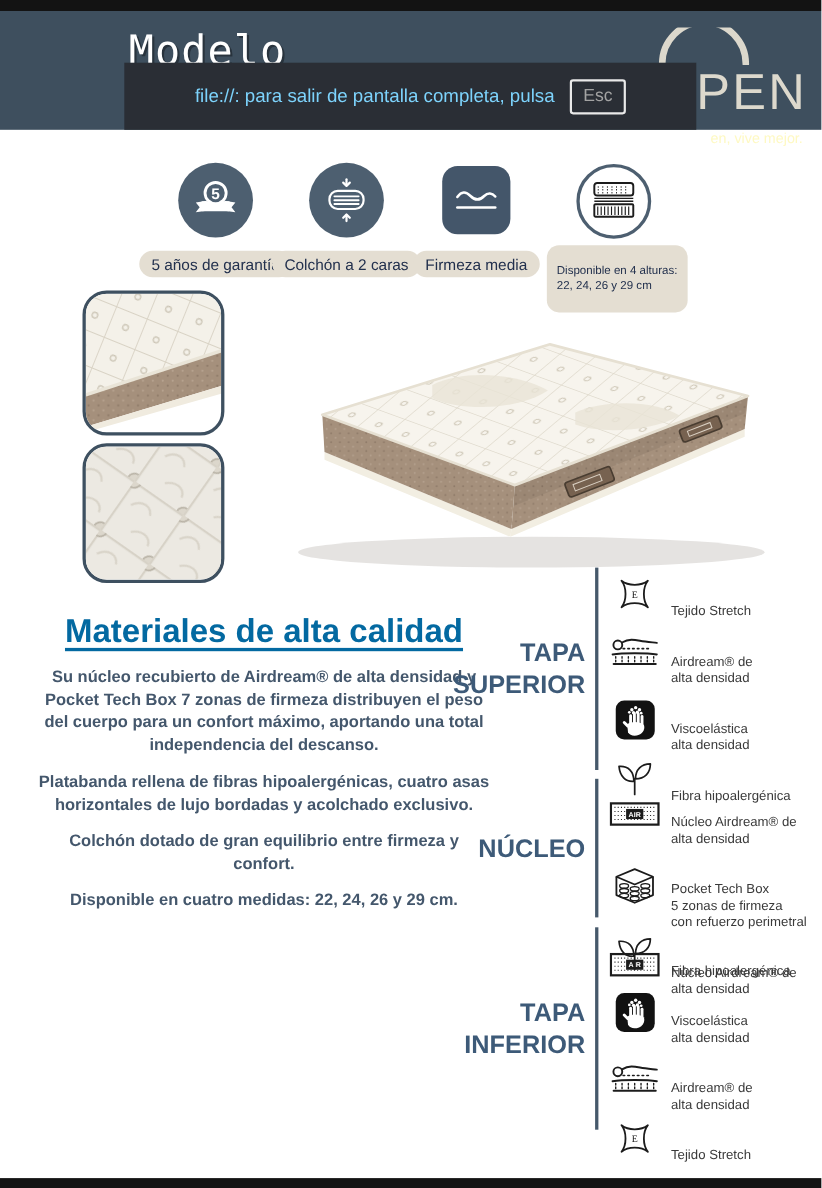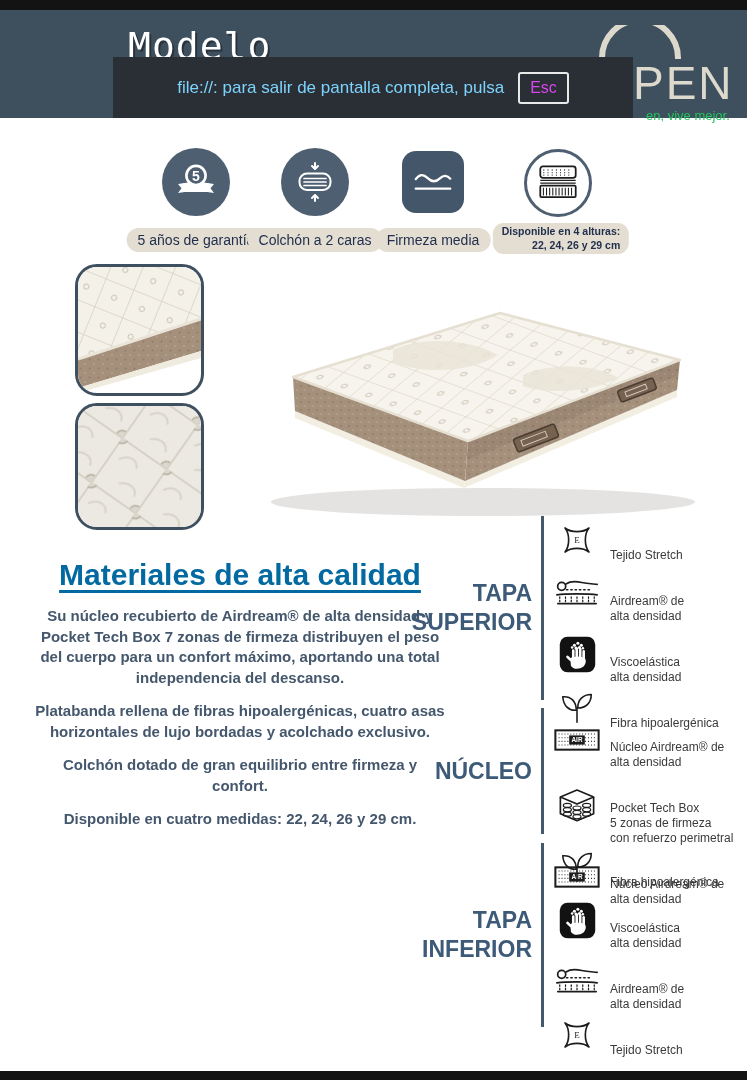--- a/index.html
+++ b/index.html
@@ -8,33 +8,33 @@
   .abs{position:absolute;}
 
   
   .bar-top{left:0;top:0;width:747px;height:10px;background:#131313;}
   .bar-bottom{left:0;top:1071px;width:747px;height:9px;background:#131313;}
 
   
   .header{left:0;top:10px;width:747px;height:108px;background:#3E4F5E;}
   .header-title{left:117px;top:24px;font-family:"DejaVu Sans Mono", monospace;font-size:38px;color:#ffffff;text-shadow:2px 2px 0 rgba(0,0,0,0.35);letter-spacing:1px;}
   .logo-text{left:633px;top:50px;font-size:46px;color:#DDD9CD;letter-spacing:2px;font-weight:400;line-height:1;}
-  .logo-tagline{left:646px;top:98px;font-size:13px;color:#22c55e;}
+  .logo-tagline{left:646px;top:108px;font-size:13px;color:#fef9c3;}
 
   
   .toast{left:113px;top:57px;width:520px;height:61px;background:#2A2E35;display:flex;align-items:center;justify-content:center;gap:14px;z-index:6;}
   .toast-msg{color:#7dd3fc;font-size:17px;}
-  .toast-key{color:#d946ef;font-size:16px;border:2px solid #e9e9e9;border-radius:3px;padding:5px 10px;}
+  .toast-key{color:#a3a3a3;font-size:16px;border:2px solid #e9e9e9;border-radius:3px;padding:5px 10px;}
 
   
   .feat-circle{width:68px;height:68px;border-radius:50%;background:#4D5F70;display:flex;align-items:center;justify-content:center;}
   .feat-square{width:62px;height:62px;border-radius:14px;background:#44566A;display:flex;align-items:center;justify-content:center;}
   .feat-outline{width:62px;height:62px;border-radius:50%;background:#fff;border:3px solid #4D5F70;display:flex;align-items:center;justify-content:center;}
   .pill{position:absolute;transform:translateX(-50%);background:#E4DED2;color:#22304D;border-radius:13px;padding:4px 11px;font-size:14px;white-space:nowrap;}
-  .pill.small{font-size:10.5px;white-space:pre-line;text-align:right;line-height:1.3;padding:2px 9px;border-radius:11px;font-weight:bold;}
+  .pill.small{font-size:10.5px;white-space:pre-line;text-align:left;line-height:1.3;padding:17px 9px;border-radius:11px;font-weight:normal;}
 
   
   .thumb{border:3px solid #3E5060;border-radius:22px;overflow:hidden;background:#fff;}
 
   
   .materials{left:35px;top:558px;width:410px;text-align:center;color:#44576C;}
   .materials h2{margin:0 0 14px 0;font-size:30px;color:#0369a1;text-decoration:underline;text-underline-offset:5px;text-decoration-thickness:2.5px;}
   .materials p{margin:0 0 13px 0;font-size:15px;font-weight:bold;line-height:20.5px;}
 
   
@@ -49,21 +49,21 @@
   svg{display:block;}
 </style>
 </head>
 <body>
 
 <div class="page">
 
   <div class="abs bar-top"></div>
 
   <div class="abs header">
-    <div class="abs header-title" style="left:128px;top:14px;">Modelo</div>
+    <div class="abs header-title" style="left:117px;top:14px;">Modelo</div>
     <svg class="abs" style="left:596px;top:15px;" width="88" height="34" viewBox="0 0 88 34">
       <path d="M6,33 A38,38 0 0 1 82,33" fill="none" stroke="#DCD8CC" stroke-width="6" stroke-linecap="round"></path>
     </svg>
     <div class="abs logo-text">PEN</div>
     <div class="abs logo-tagline">en, vive mejor.</div>
   </div>
 
   <div class="abs toast">
     <span class="toast-msg">file://: para salir de pantalla completa, pulsa</span>
     <span class="toast-key">Esc</span>

